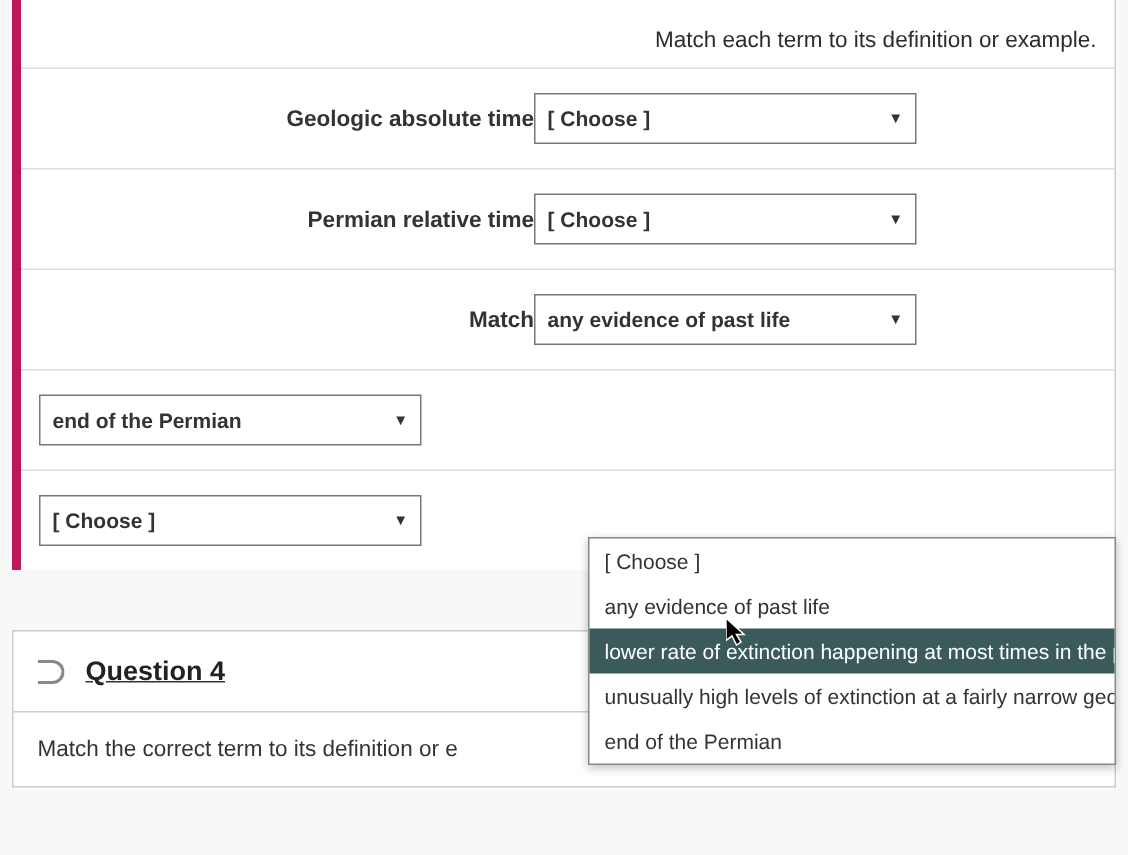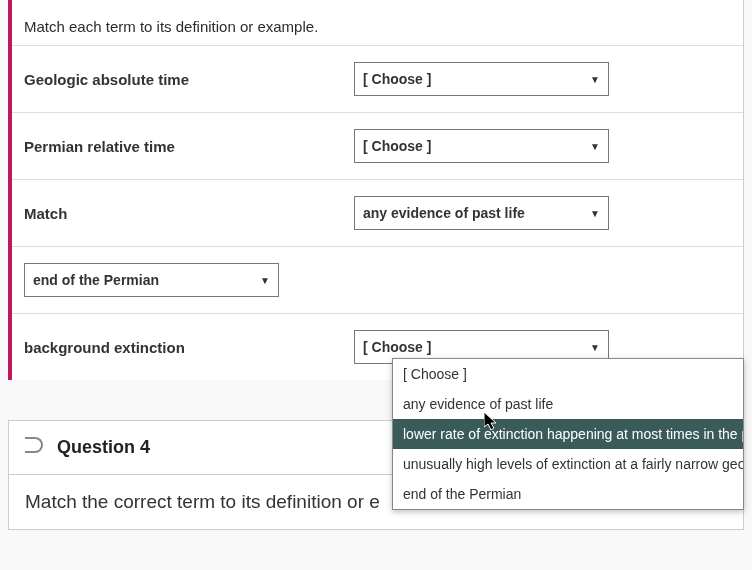--- a/index.html
+++ b/index.html
@@ -7,24 +7,25 @@
     font-family: "Segoe UI", Arial, sans-serif;
     background: #f8f8f8;
     color: #333;
     font-size: 14px;
     width: 752px;
     height: 570px;
     overflow: hidden;
     position: relative;
   }
   .container {
-    border-left: 4px solid #be185d;
+    border-left: 6px solid #be185d;
     border-right: 1px solid #ccc;
     background: #fff;
     margin: 0 8px;
+    text-align: right;
   }
   .instruction {
     padding: 18px 12px 10px 12px;
     font-size: 15px;
     color: #2c2c2c;
   }
   .row {
     display: flex;
     align-items: center;
     border-top: 1px solid #ddd;
@@ -54,39 +55,41 @@
     color: #333;
   }
   .question-block {
     margin: 40px 8px 0 8px;
     border: 1px solid #ccc;
     background: #fff;
     position: relative;
   }
   .q-header {
     display: flex;
+    align-items: center;
     border-bottom: 1px solid #ccc;
     padding: 16px;
+    text-decoration: underline;
   }
   .q-icon {
     width: 18px;
     height: 16px;
     border: 2px solid #888;
     border-radius: 0 9px 9px 0;
     margin-right: 14px;
     border-left: none;
   }
   .q-title {
     font-weight: 700;
     font-size: 18px;
     color: #222;
   }
   .q-body {
     padding: 16px;
-    font-size: 19px;
+    font-size: 15px;
   }
   .dropdown {
     position: absolute;
     left: 392px;
     top: 358px;
     width: 352px;
     background: #fff;
     border: 1px solid #888;
     box-shadow: 0 2px 6px rgba(0,0,0,0.25);
     z-index: 50;
@@ -142,21 +145,20 @@
   </div>
 
   <div class="row">
     <div class="select">
       <span>end of the Permian</span>
       <span class="chevron">▼</span>
     </div>
   </div>
 
   <div class="row">
-    <div class="label">background extinction</div>
     <div class="select">
       <span>[ Choose ]</span>
       <span class="chevron">▼</span>
     </div>
   </div>
 </div>
 
 <div class="question-block">
   <div class="q-header">
     <div class="q-icon"></div>

